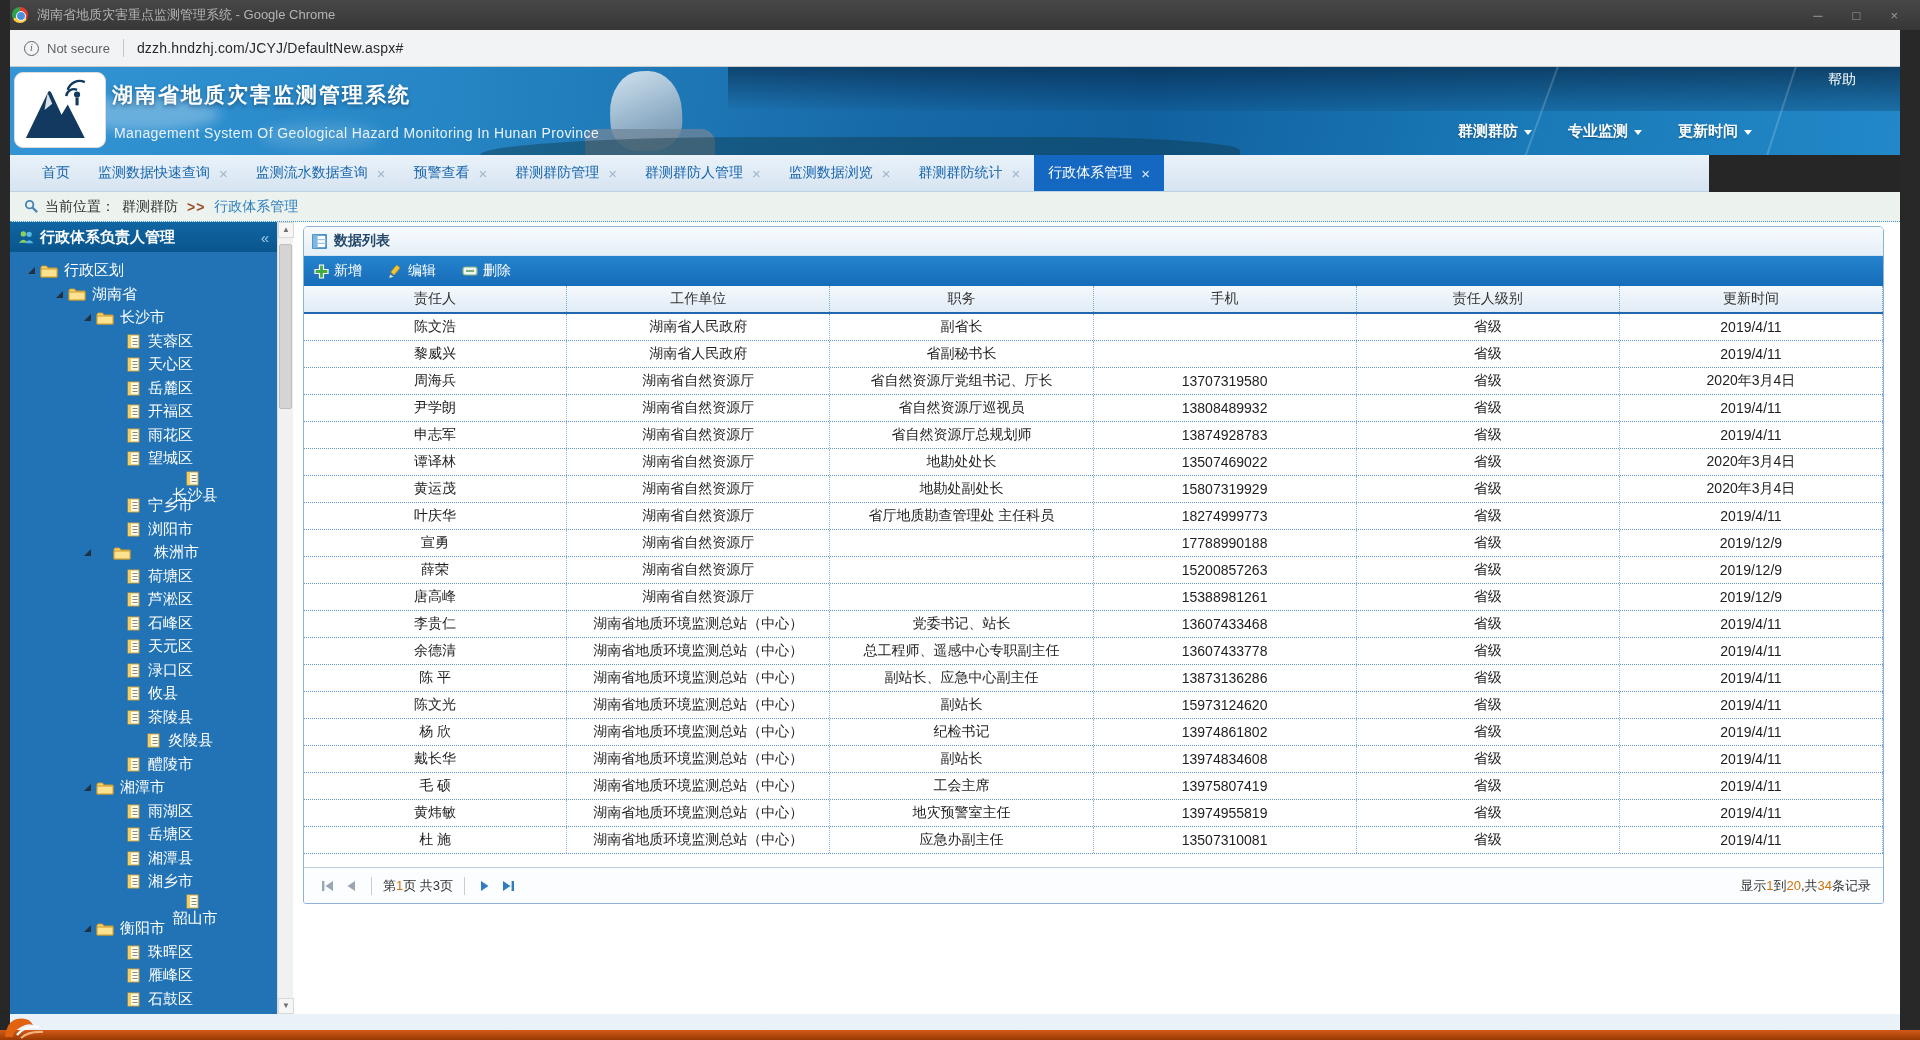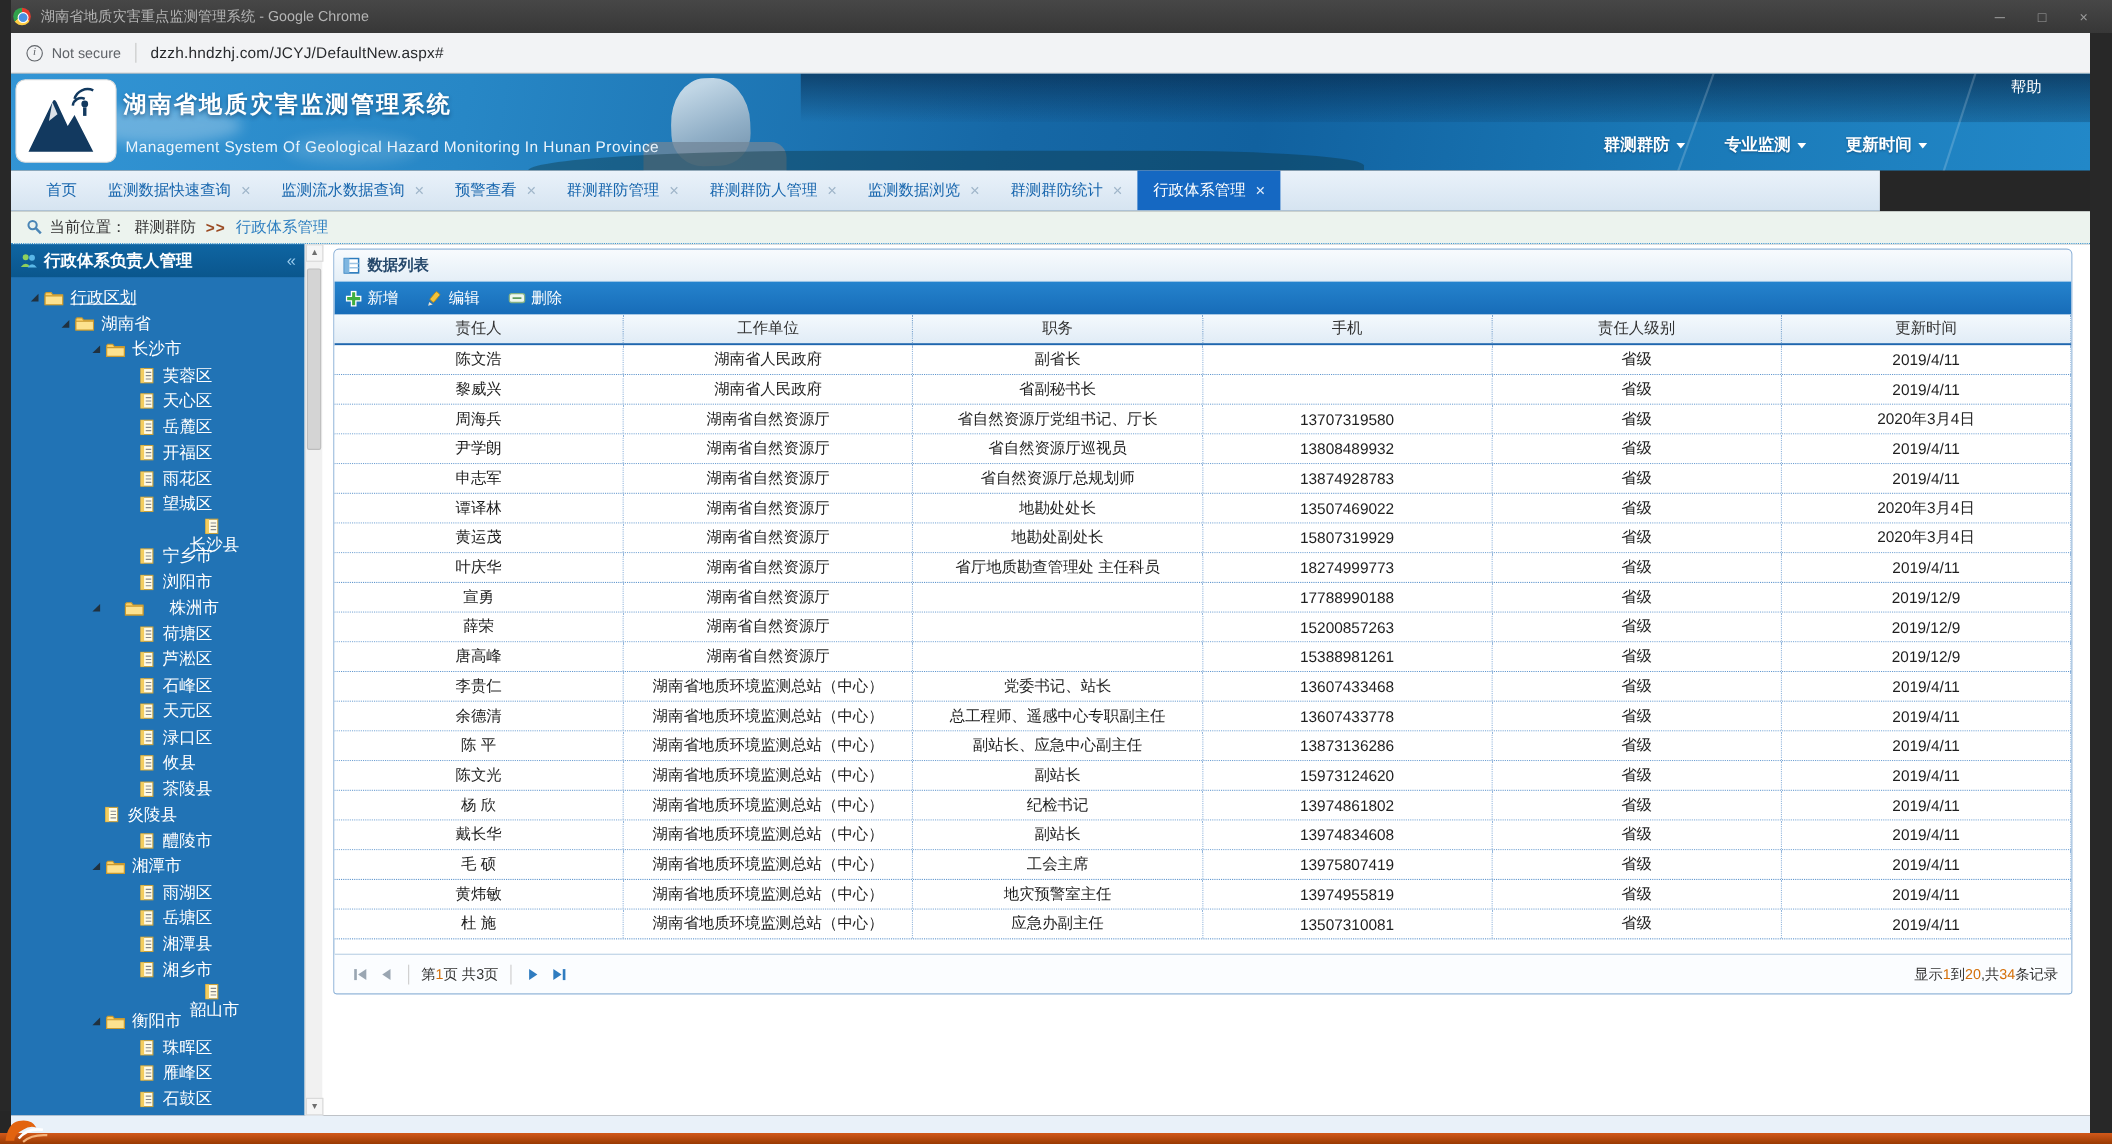--- a/index.html
+++ b/index.html
@@ -257,21 +257,21 @@
         <circle cx="6" cy="4" r="3" fill="#8fd05c"></circle>
           <path d="M1,14 q5,-7 10,0 Z" fill="#8fd05c"></path>
         <circle cx="12.5" cy="4.5" r="3" fill="#5ab8e8"></circle>
           <path d="M8,14.5 q4.5,-6.5 9.5,0 Z" fill="#5ab8e8"></path>
       </svg>
     </span>
     <span>行政体系负责人管理</span>
     <span class="collapse-icon">«</span>
   </div>
   <div class="tree">
-      <div class="tree-row" style="padding-left: 14px; text-decoration: underline;">
+      <div class="tree-row" style="padding-left: 14px;">
         <span class="tw">
           <span class="arrow-se"></span>
         </span>
         <span class="tw" style="width: 20px;">
           <svg width="18" height="14" viewBox="0 0 18 14">
             <path d="M1,3 L1,13 L17,13 L17,4 L8,4 L6.5,2 L2,2 Z" fill="#fcd166" stroke="#c9992f" stroke-width="1"></path>
             <path d="M1,5 L17,5 L17,13 L1,13 Z" fill="#fde28f" stroke="#c9992f" stroke-width="1"></path>
           </svg>
         </span>
         <span class="tree-label">行政区划</span>
@@ -513,21 +513,21 @@
           <svg width="13" height="15" viewBox="0 0 13 15">
             <rect x="1" y="1" width="11" height="13" fill="#fffbe6" stroke="#c9a23c" stroke-width="1"></rect>
             <rect x="1" y="1" width="3" height="13" fill="#f3cd5f"></rect>
             <line x1="5.5" y1="4.5" x2="10.5" y2="4.5" stroke="#8a8a8a"></line>
             <line x1="5.5" y1="7.5" x2="10.5" y2="7.5" stroke="#8a8a8a"></line>
             <line x1="5.5" y1="10.5" x2="10.5" y2="10.5" stroke="#8a8a8a"></line>
           </svg>
         </span>
         <span class="tree-label">茶陵县</span>
       </div>
-      <div class="tree-row" style="padding-left: 66px;">
+      <div class="tree-row" style="padding-left: 118px;">
         <span class="tw"></span>
         <span class="tw" style="width: 20px;">
           <svg width="13" height="15" viewBox="0 0 13 15">
             <rect x="1" y="1" width="11" height="13" fill="#fffbe6" stroke="#c9a23c" stroke-width="1"></rect>
             <rect x="1" y="1" width="3" height="13" fill="#f3cd5f"></rect>
             <line x1="5.5" y1="4.5" x2="10.5" y2="4.5" stroke="#8a8a8a"></line>
             <line x1="5.5" y1="7.5" x2="10.5" y2="7.5" stroke="#8a8a8a"></line>
             <line x1="5.5" y1="10.5" x2="10.5" y2="10.5" stroke="#8a8a8a"></line>
           </svg>
         </span>

